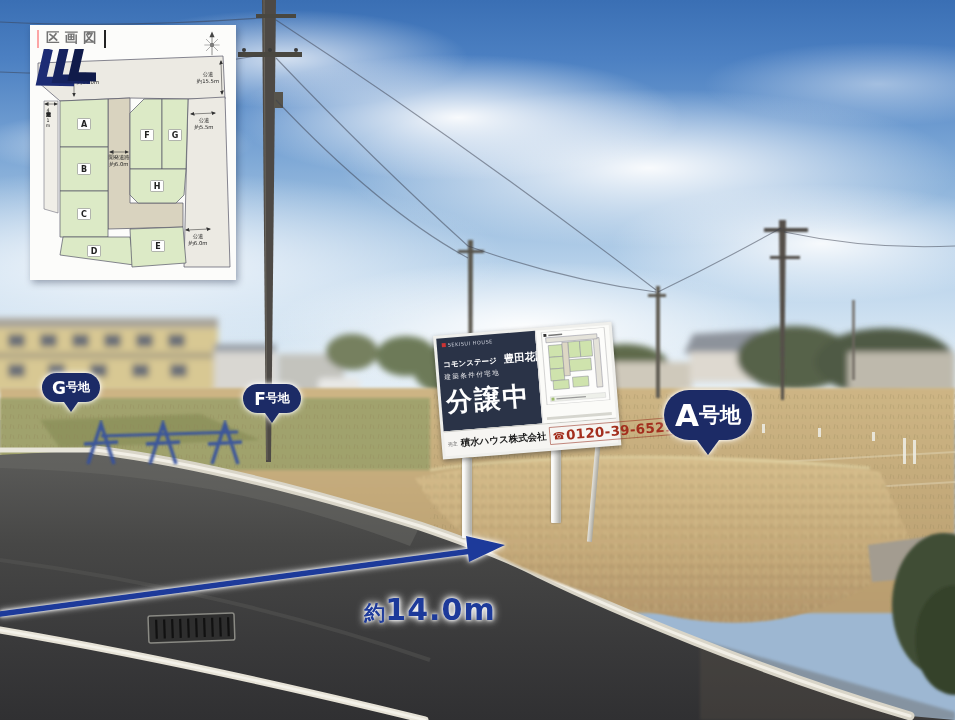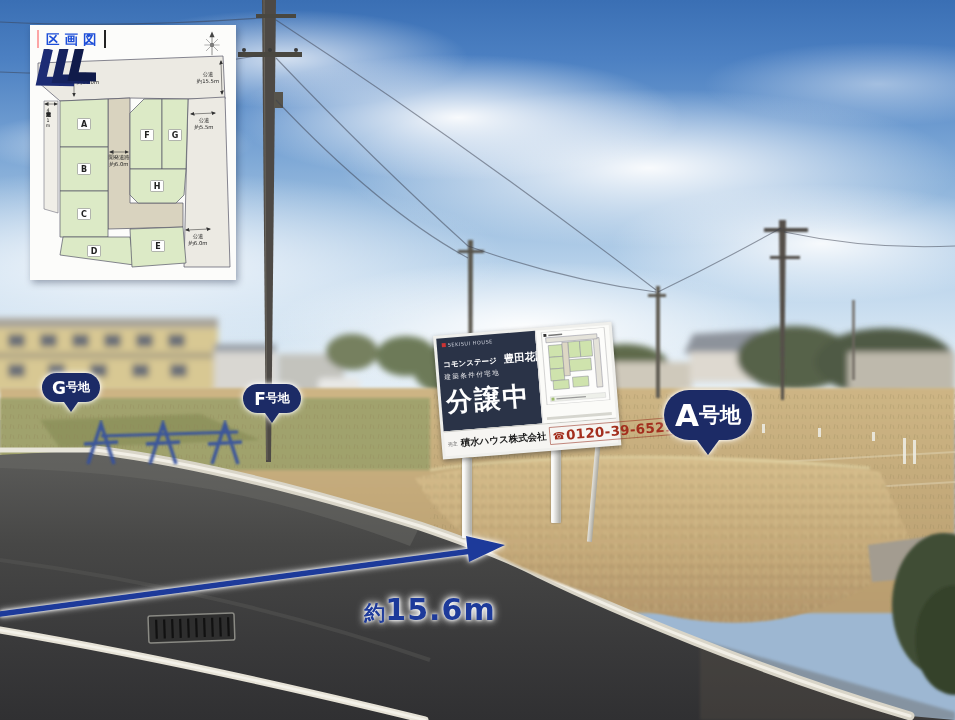--- a/index.html
+++ b/index.html
@@ -18,22 +18,22 @@
       radial-gradient(ellipse 250px 60px at 92% 20%, rgba(255,255,255,.45), rgba(255,255,255,0) 70%),
       radial-gradient(ellipse 200px 45px at 12% 34%, rgba(255,255,255,.6), rgba(255,255,255,0) 70%),
       linear-gradient(180deg,#3a6fb4 0%,#4c80c2 14%,#6d9bd0 30%,#96bade 48%,#bcd5ec 66%,#dbe9f4 84%,#edf4f8 100%);}
 
   
   .photo{position:absolute;left:0;top:0;z-index:1;}
 
   
   .lot-map-panel{position:absolute;left:30px;top:25px;width:206px;height:255px;
     background:#fcfcfa;box-shadow:2px 3px 7px rgba(10,20,50,.35);z-index:4;}
-  .lot-map-title{position:absolute;left:7px;top:5px;font-size:13.5px;font-weight:700;color:#1d4ed8;
-    letter-spacing:5px;padding:1px 2px 1px 7px;border-left:2px solid #fca5a5;border-right:2px solid #222;line-height:1.2;}
+  .lot-map-title{position:absolute;left:7px;top:5px;font-size:13.5px;font-weight:700;color:#737373;
+    letter-spacing:5px;padding:1px 2px 1px 7px;border-left:2px solid #fca5a5;border-right:2px solid #222;line-height:1.2;font-family:Liberation Mono, monospace;}
   .chevron-logo{position:absolute;left:4px;top:24px;}
   .lot-map-svg{position:absolute;left:0;top:0;}
   .lot{fill:var(--lot-green);stroke:#556;stroke-width:.7;}
   .roadpoly{fill:var(--road-gray);stroke:#556;stroke-width:.7;}
   .tanroad{fill:var(--road-tan);stroke:#556;stroke-width:.7;}
   .maplbl{font-size:5.3px;fill:#222;text-anchor:middle;}
   .maplbl-v{font-size:4.7px;fill:#222;writing-mode:vertical-rl;text-orientation:upright;}
   .chip-box{fill:#fff;stroke:#888;stroke-width:.6;}
   .chip-txt{font-size:8px;font-weight:700;fill:#222;text-anchor:middle;}
   .mline{stroke:#333;stroke-width:.55;}
@@ -423,16 +423,16 @@
   <div class="bubble bubble-a">
     <span class="letter">A</span>
       <span class="suffix">号地</span>
   </div>
 
   <svg class="dim-arrow" width="520" height="110" viewBox="0 0 520 110">
     <line x1="0" y1="86" x2="472" y2="23" stroke="var(--arrow-blue)" stroke-width="5.5" stroke-linecap="round"></line>
     <polygon points="466,8 505,17 469,34" fill="var(--arrow-blue)"></polygon>
   </svg>
   <div class="road-width-label">
-    <span class="prefix">約</span><span class="value">15.6m</span>
+    <span class="prefix">約</span><span class="value">14.0m</span>
   </div>
 
 </div>
 
 </body></html>

